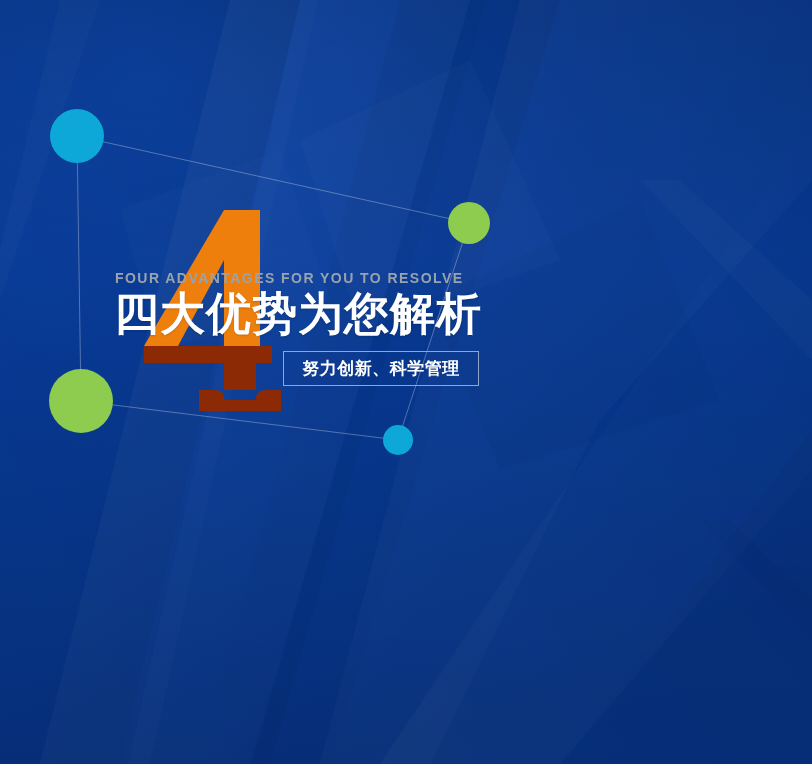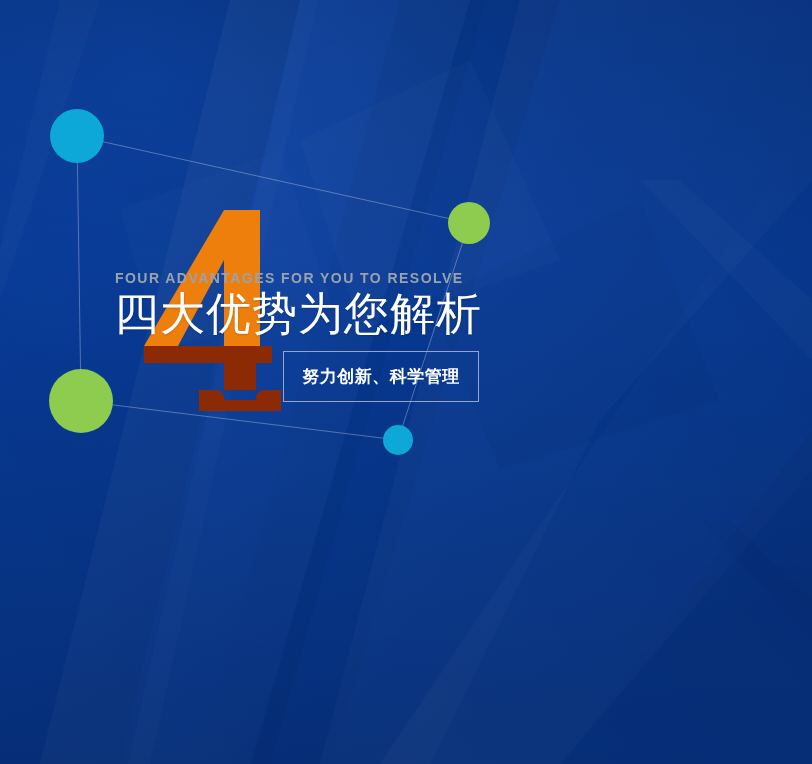--- a/index.html
+++ b/index.html
@@ -62,35 +62,35 @@
     font-size: 14px;
     font-weight: 700;
     letter-spacing: 1.45px;
     color: #9aa3ad;
     line-height: 1;
     white-space: nowrap;
     margin: 0 0 6px 1px;
   }
   .headline {
     font-size: 45px;
-    font-weight: 400;
+    font-weight: 700;
     color: #ffffff;
     line-height: 1.02;
     letter-spacing: 1px;
     white-space: nowrap;
     margin: 0;
     text-shadow: 0 1px 2px rgba(0,0,0,0.18);
   }
 
   .tagline-box {
     position: absolute;
     left: 283px;
     top: 351px;
     width: 196px;
-    height: 51px;
+    height: 35px;
     box-sizing: border-box;
     border: 1px solid #93a6c9;
     display: flex;
     align-items: center;
     justify-content: center;
   }
   .tagline-text {
     font-size: 17px;
     font-weight: 700;
     color: #ffffff;

